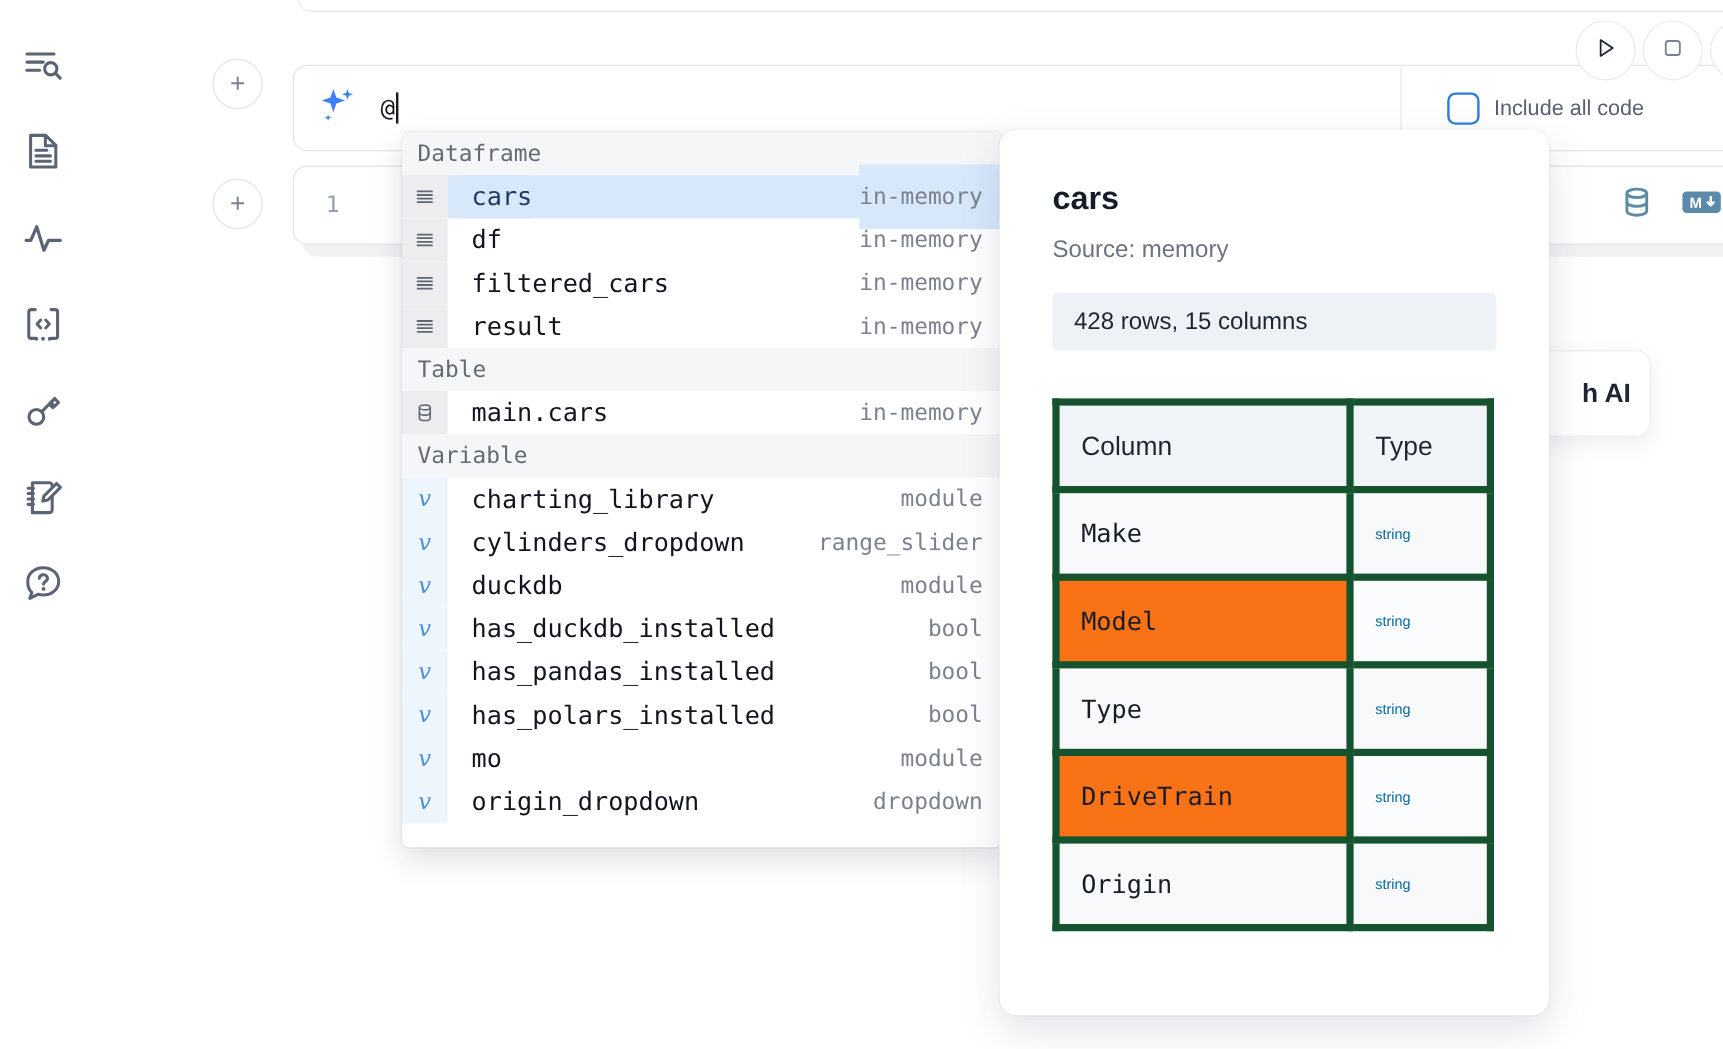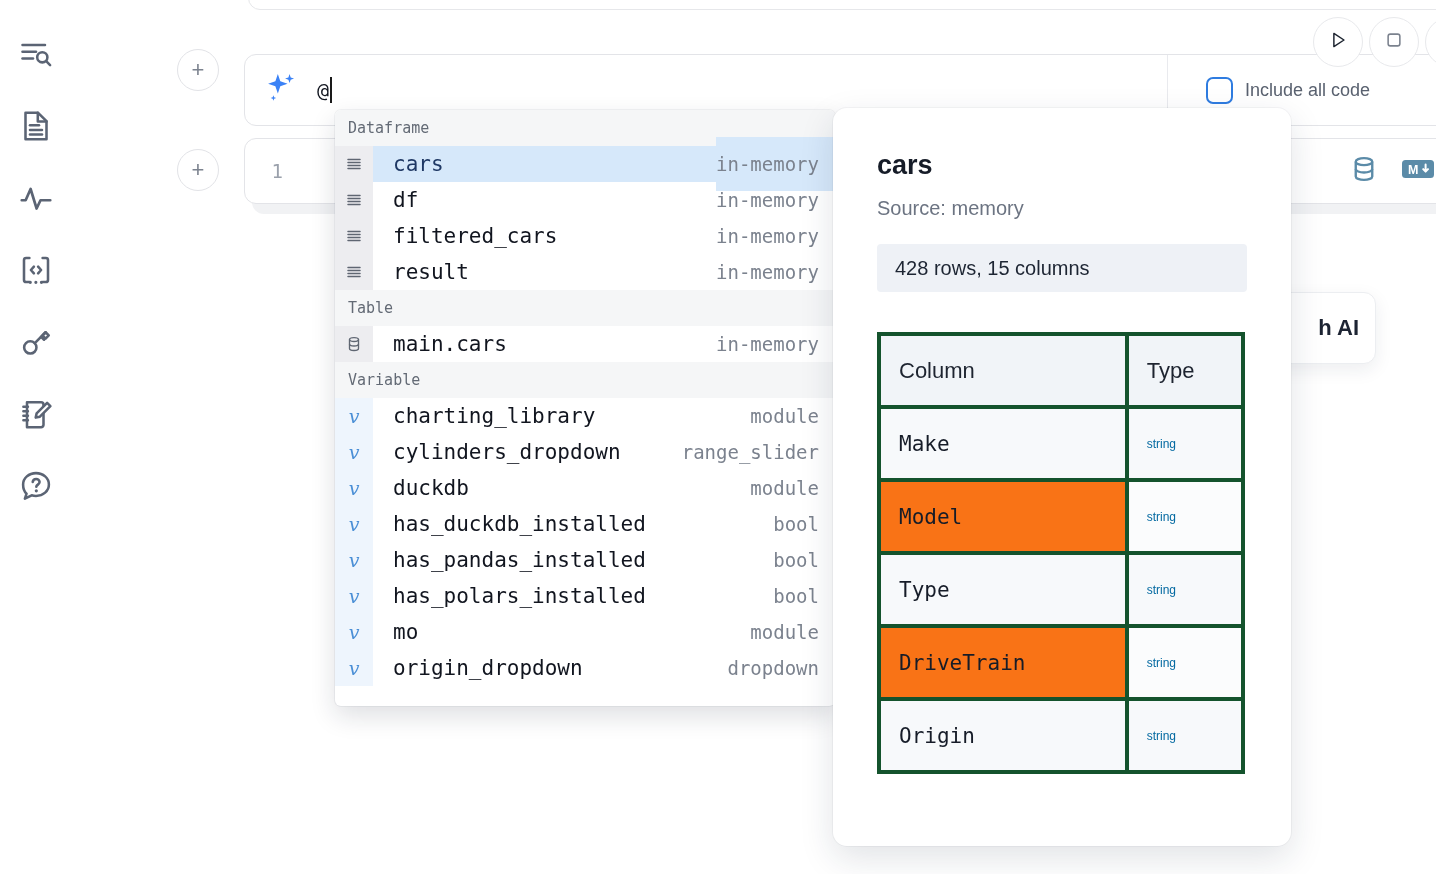--- a/index.html
+++ b/index.html
@@ -127,21 +127,21 @@
     width: 500px; height: 596px;
     background: #ffffff;
     border-radius: 6px;
     box-shadow: 0 10px 26px rgba(22,30,50,.14), 0 0 0 1px rgba(22,30,50,.05);
     overflow: hidden;
     font-family: "DejaVu Sans Mono", monospace;
   }
   .ac-group {
     height: 36px; display: flex; align-items: center;
     padding-left: 13px;
-    background: #f5f6f7; color: #636a75; font-size: 15px;
+    background: #f5f6f7; color: #636a75; font-size: 19px;
   }
   .ac-row {
     height: 36px; display: flex; align-items: center;
     background: #ffffff; cursor: pointer;
   }
   .ac-row.sel .ac-label, .ac-row.sel .ac-meta { background: #d6e8fa; }
   .ac-row.sel .ac-label { color: #1f3864; }
   .ac-ico {
     width: 38px; height: 36px; flex: none;
     display: flex; align-items: center; justify-content: center;
@@ -177,21 +177,21 @@
   .detail-pill {
     margin-top: 24px; height: 48px; border-radius: 4px; background: #eef1f6;
     display: flex; align-items: center; padding-left: 18px;
     font-size: 20px; color: #1d2533;
   }
   .detail-table {
     margin-top: 40px; width: 368px;
     border: 1px solid #e7ebf1; border-collapse: collapse;
   }
   .detail-table th, .detail-table td {
-    border: 4px solid #14532d; text-align: left;
+    border: 6px solid #14532d; text-align: left;
     padding: 0 0 0 18px; height: 73px;
   }
   .detail-table th {
     background: #f1f4f8; font-weight: 400; font-size: 22px; color: #1e2430;
   }
   .detail-table td.col {
     font-family: "DejaVu Sans Mono", monospace; font-size: 21px; color: #161c28;
     background: #f97316;
   }
   .detail-table td.typ { font-size: 12px; color: #0369a1; background: #fbfcfd; }

